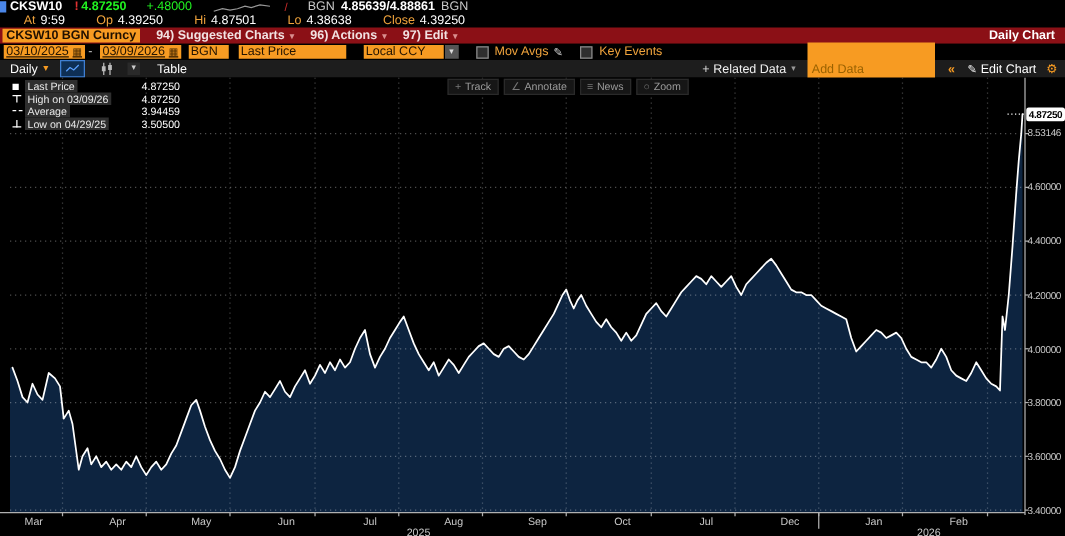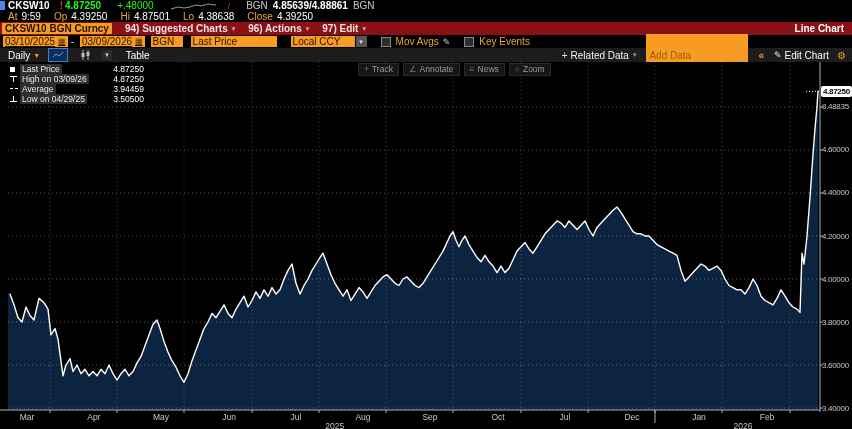--- a/index.html
+++ b/index.html
@@ -12,21 +12,21 @@
   .blue-block{width:5px;height:9px;background:#4a86e8;margin:0 3px 0 0;}
   .ticker{font-weight:bold;color:#fff;}
   .alert{color:#e03131;font-weight:bold;margin-left:10px;}
   .price{color:#21f321;font-weight:bold;margin-left:2px;}
   .chg{color:#21f321;margin-left:16px;}
   .spark{margin-left:16px;}
   .slash{color:#cc2b2b;margin-left:10px;font-size:9px;}
   .src{color:#c8c8c8;margin-left:16px;}
   .bidask{color:#fff;font-weight:bold;margin-left:5px;}
   .src2{color:#c8c8c8;margin-left:5px;}
-  .stats{margin-left:0;display:flex;gap:0;}
+  .stats{margin-left:11px;display:flex;gap:12px;}
   .stat{display:flex;margin-right:13px;}
   .stat .lb{color:#f0a33c;margin-right:4px;}
   .stat .vl{color:#fff;}
 
   
   .redbar{position:absolute;top:22px;left:0;width:852px;height:13px;background:#8b1016;
           display:flex;align-items:center;font-size:10px;white-space:nowrap;}
   .sec-box{background:#f79b22;color:#201000;font-weight:bold;padding:0 3px;height:11px;line-height:11px;margin-left:2px;}
   .menu-item{color:#f2e2e2;margin-left:13px;font-weight:bold;display:flex;align-items:center;}
   .menu-caret{color:#d98f8f;font-size:7px;margin-left:4px;}
@@ -140,21 +140,21 @@
     </div>
 </div>
 
 <div class="redbar">
   <span class="sec-box">CKSW10 BGN Curncy</span>
   <span style="display:flex;">
       <span class="menu-item">94) Suggested Charts<span class="menu-caret">▾</span></span>
       <span class="menu-item">96) Actions<span class="menu-caret">▾</span></span>
       <span class="menu-item">97) Edit<span class="menu-caret">▾</span></span>
     </span>
-  <span class="redbar-right">Line Chart</span>
+  <span class="redbar-right">Daily Chart</span>
 </div>
 
 <div class="toolbar1">
   <span class="obox date-box">
     <span>03/10/2025</span>
     <span class="cal-icon">▦</span>
   </span>
   <span class="range-sep">-</span>
   <span class="obox date-box">
     <span>03/09/2026</span>
@@ -302,21 +302,21 @@
       <span class="ct-btn">
         <span class="ct-icn">≡</span>
         <span>News</span>
       </span>
       <span class="ct-btn">
         <span class="ct-icn">○</span>
         <span>Zoom</span>
       </span>
     </div>
   <div id="axis-labels">
-      <div class="y-label" style="top: 40.4518px;">8.48835</div>
+      <div class="y-label" style="top: 40.4518px;">8.53146</div>
       <div class="y-label" style="top: 83.4679px;">4.60000</div>
       <div class="y-label" style="top: 126.484px;">4.40000</div>
       <div class="y-label" style="top: 169.5px;">4.20000</div>
       <div class="y-label" style="top: 212.516px;">4.00000</div>
       <div class="y-label" style="top: 255.532px;">3.80000</div>
       <div class="y-label" style="top: 298.548px;">3.60000</div>
       <div class="y-label" style="top: 341.564px;">3.40000</div>
       <div class="bubble" style="top: 23.8585px;">4.87250</div>
       <div class="x-month" style="left: 27.01px;">Mar</div>
       <div class="x-month" style="left: 93.997px;">Apr</div>

